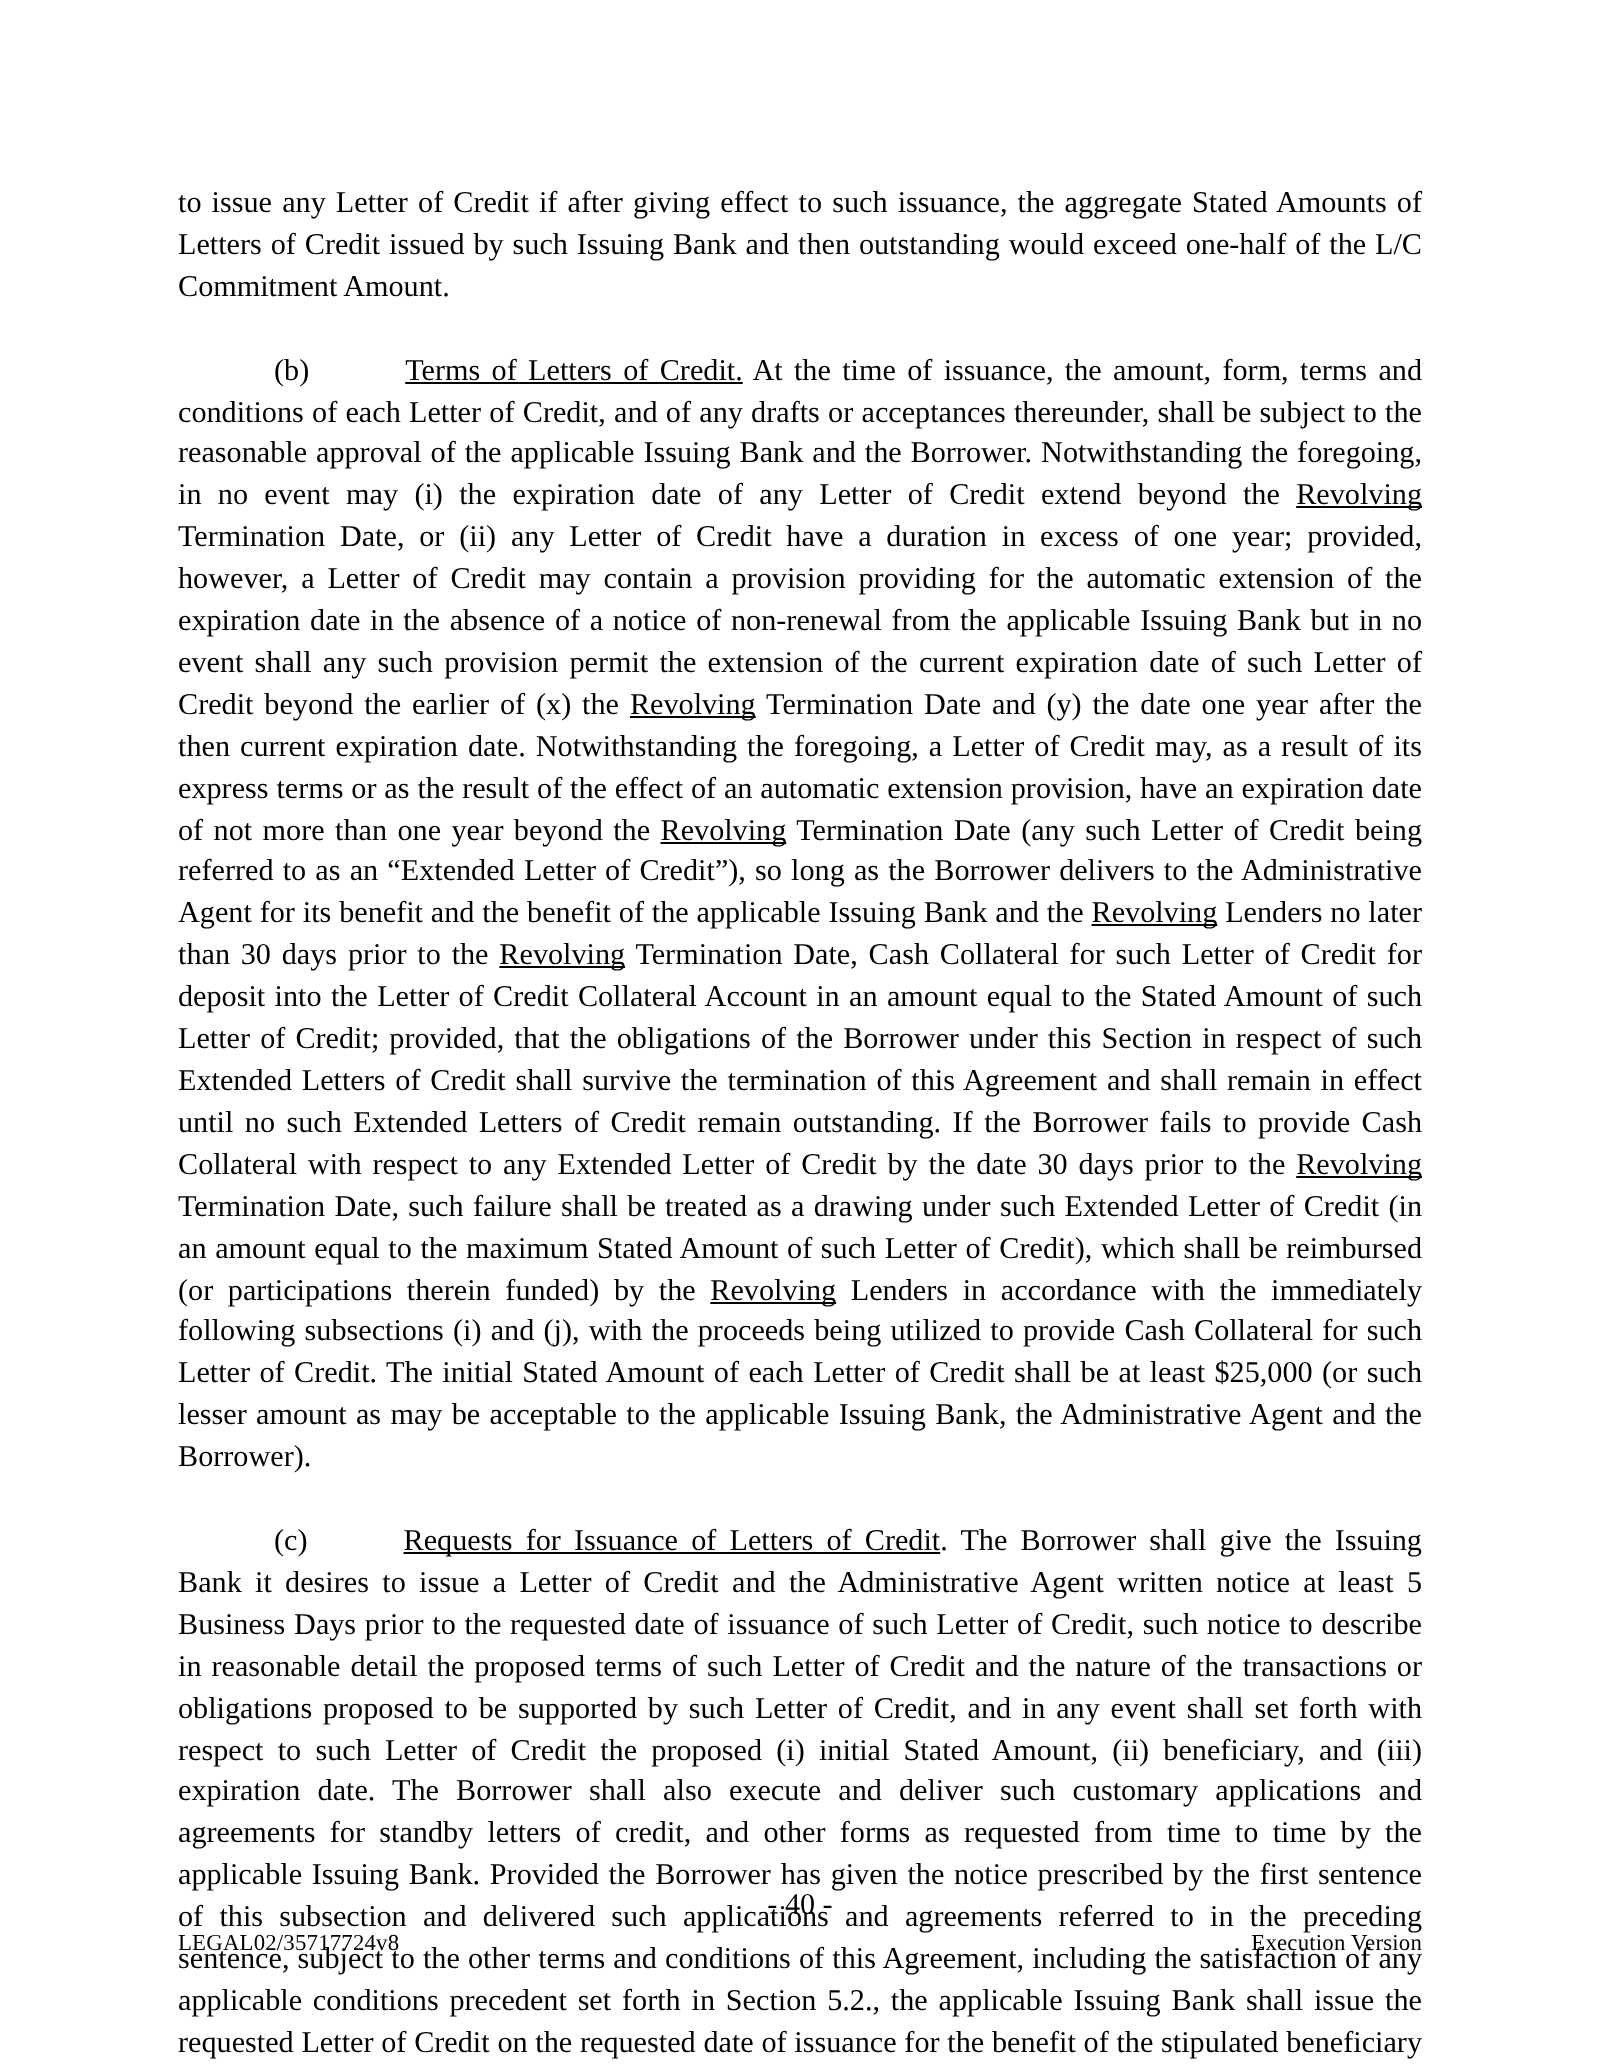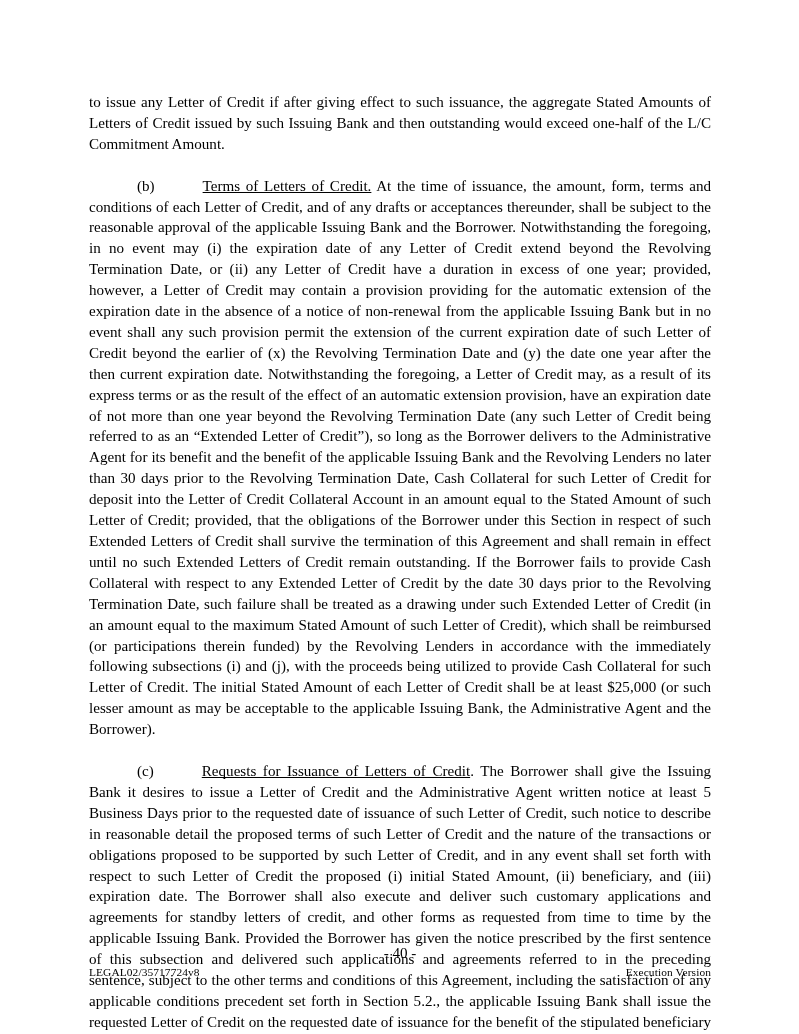--- a/index.html
+++ b/index.html
@@ -44,20 +44,21 @@
   .tab-gap {
     display: inline-block;
     width: 36px;
   }
   .u {
     text-decoration: underline;
     text-decoration-skip-ink: none;
     margin-left: 12px;
   }
   .term {
+    text-decoration: underline;
     text-decoration-skip-ink: none;
   }
   .footer {
     position: absolute;
     left: 89px;
     top: 944px;
     width: 622px;
     font-size: 15.1px;
   }
   .page-number {

